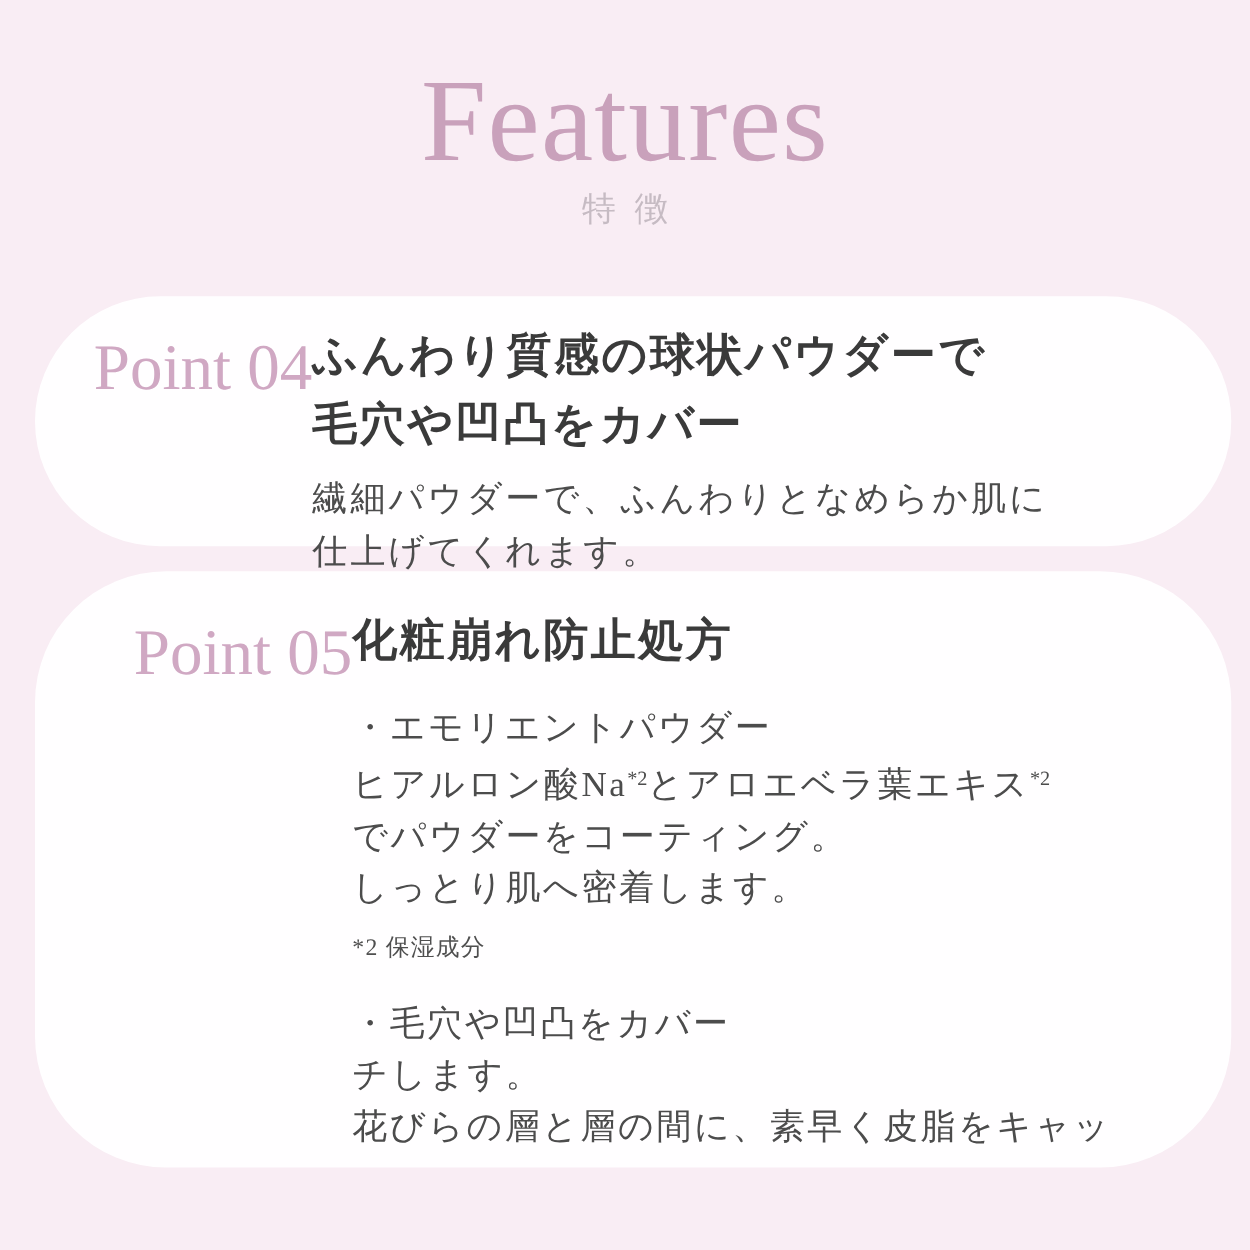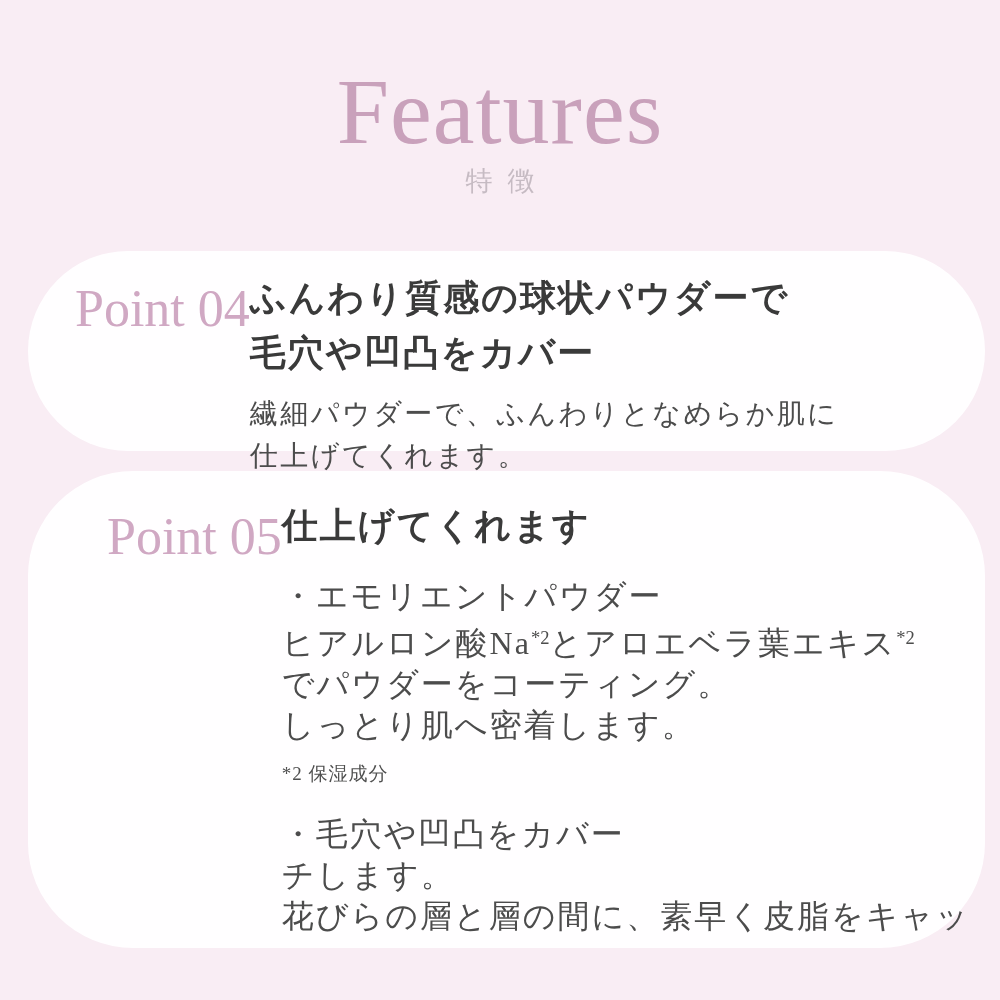--- a/index.html
+++ b/index.html
@@ -12,21 +12,21 @@
     --body: #4c4c4c;
     --footnote: #4f4f4f;
   }
   * { margin: 0; padding: 0; box-sizing: border-box; }
   html, body {
     width: 1000px; height: 1000px;
     background: var(--bg);
     font-family: "Liberation Serif", "DejaVu Serif", serif;
     overflow: hidden;
   }
-  .header { padding-top: 64px; text-align: center; }
+  .header { padding-top: 50px; text-align: center; }
   .page-title {
     font-size: 94px;
     line-height: 1;
     font-weight: 400;
     color: var(--title);
     letter-spacing: 1px;
   }
   .page-subtitle {
     margin-top: 6px;
     font-size: 27px;
@@ -66,21 +66,21 @@
   }
   .card-heading .h-line { line-height: 55px; white-space: nowrap; }
   .card-body {
     font-size: 28px;
     color: var(--body);
     letter-spacing: 2.5px;
   }
   .card-1 .card-body { margin-top: 12px; }
   .card-body .b-line { line-height: 42px; white-space: nowrap; }
   .bullet-block {
-    font-size: 32px;
+    font-size: 28px;
     color: var(--body);
     letter-spacing: 2px;
   }
   .bullet-1 { margin-top: 22px; }
   .bullet-2 { margin-top: 28px; }
   .bullet-block .b-line { line-height: 41px; white-space: nowrap; }
   .sup {
     font-size: 0.58em;
     vertical-align: 0.55em;
     letter-spacing: 0;
@@ -112,21 +112,21 @@
       <div class="b-line">繊細パウダーで、ふんわりとなめらか肌に</div>
       <div class="b-line">仕上げてくれます。</div>
     </div>
   </div>
 </div>
 
 <div class="card card-2">
   <div class="point-col">Point 05</div>
   <div class="content-col">
     <div class="card-heading">
-      <div class="h-line">仕上げてくれます</div>
+      <div class="h-line">化粧崩れ防止処方</div>
     </div>
     <div class="bullet-block bullet-1">
       <div class="b-line">・エモリエントパウダー</div>
       <div class="b-line"><span>ヒアルロン酸Na</span><span class="sup">*2</span><span>とアロエベラ葉エキス</span><span class="sup">*2</span></div>
       <div class="b-line">でパウダーをコーティング。</div>
       <div class="b-line">しっとり肌へ密着します。</div>
     </div>
     <div class="footnote">*2 保湿成分</div>
     <div class="bullet-block bullet-2">
       <div class="b-line">・毛穴や凹凸をカバー</div>

